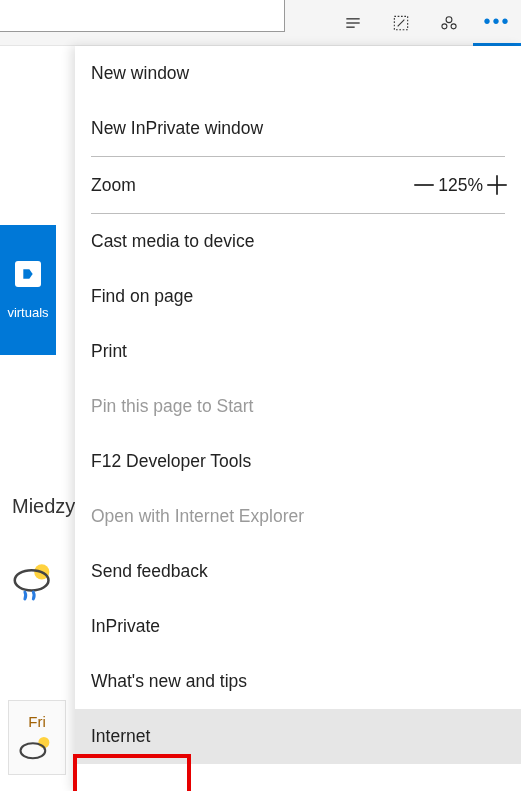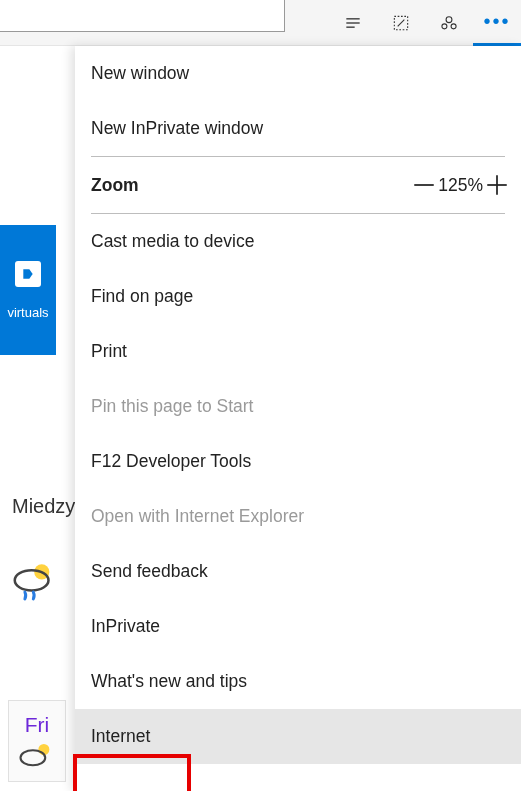--- a/index.html
+++ b/index.html
@@ -96,22 +96,22 @@
     .weather-icon.pos1 { top: 555px; }
     .weather-icon.pos2 {
       top: 700px;
       width: 58px;
       padding: 12px 6px 4px 6px;
       background: #fafafa;
       border: 1px solid #e0e0e0;
       text-align: center;
     }
     .day-label {
-      font-size: 21px;
-      color: #6d28d9;
+      font-size: 15px;
+      color: #a16207;
       margin-bottom: 0;
     }
 
     
     .menu {
       position: absolute;
       left: 75px;
       top: 46px;
       right: 0;
       bottom: 0;
@@ -134,21 +134,20 @@
     }
     .zoom-row {
       display: flex;
       align-items: center;
       padding: 14px 10px 14px 16px;
     }
     .zoom-label {
       flex: 1;
       font-size: 17.5px;
       color: #222;
-      font-weight: bold;
     }
     .zoom-controls {
       display: flex;
       align-items: center;
     }
     .zoom-btn {
       width: 28px;
       height: 28px;
       display: flex;
       align-items: center;

